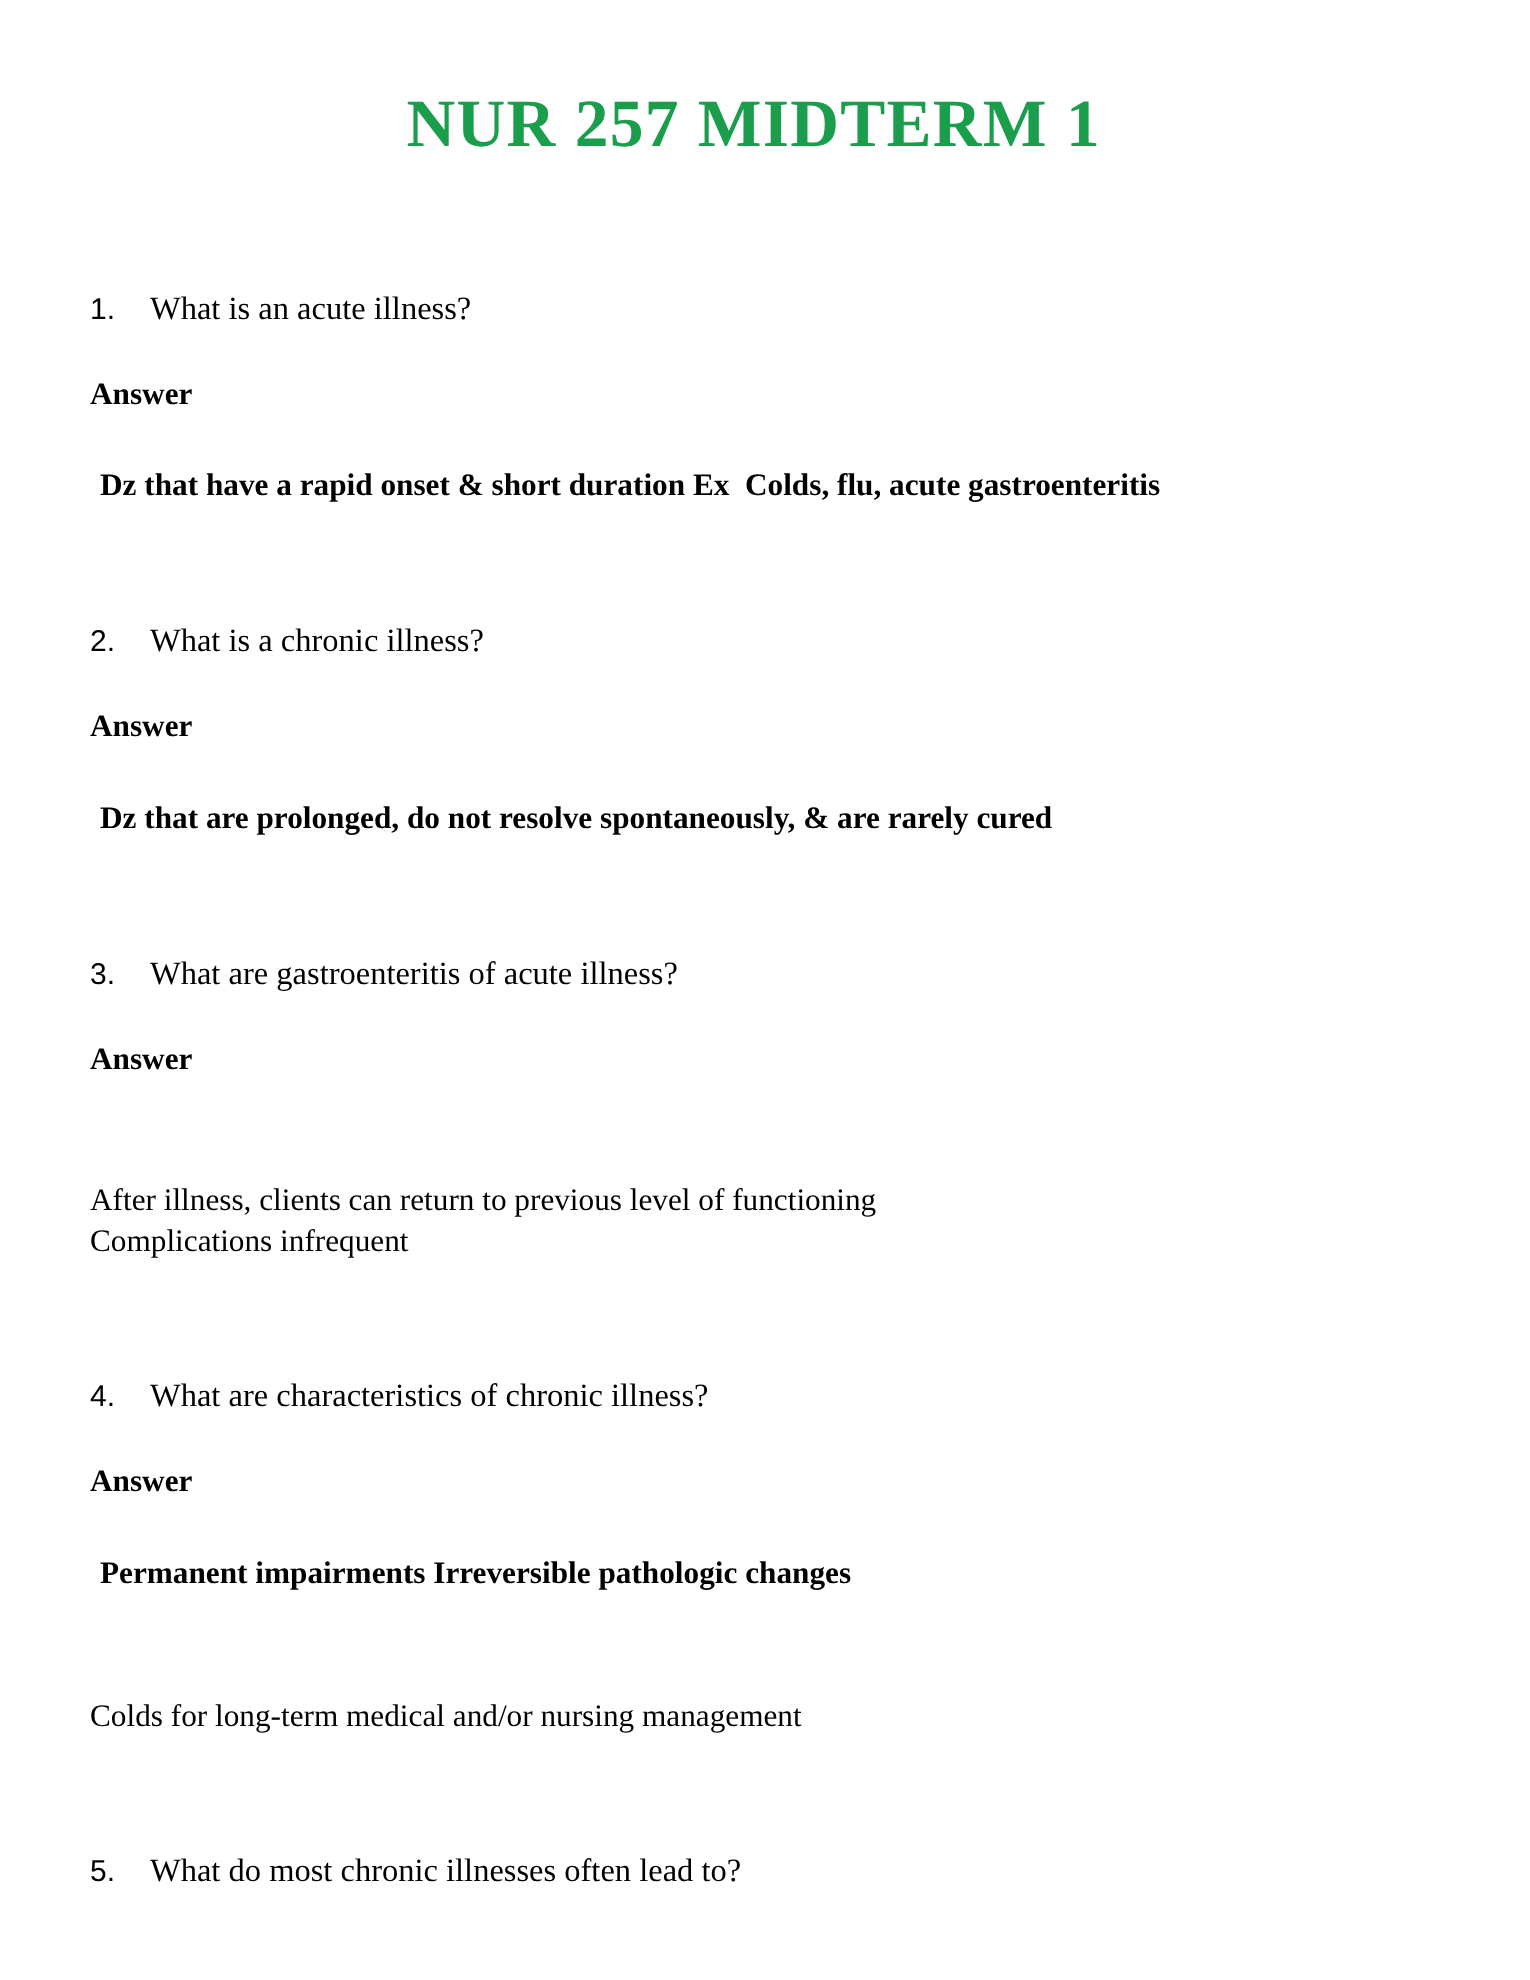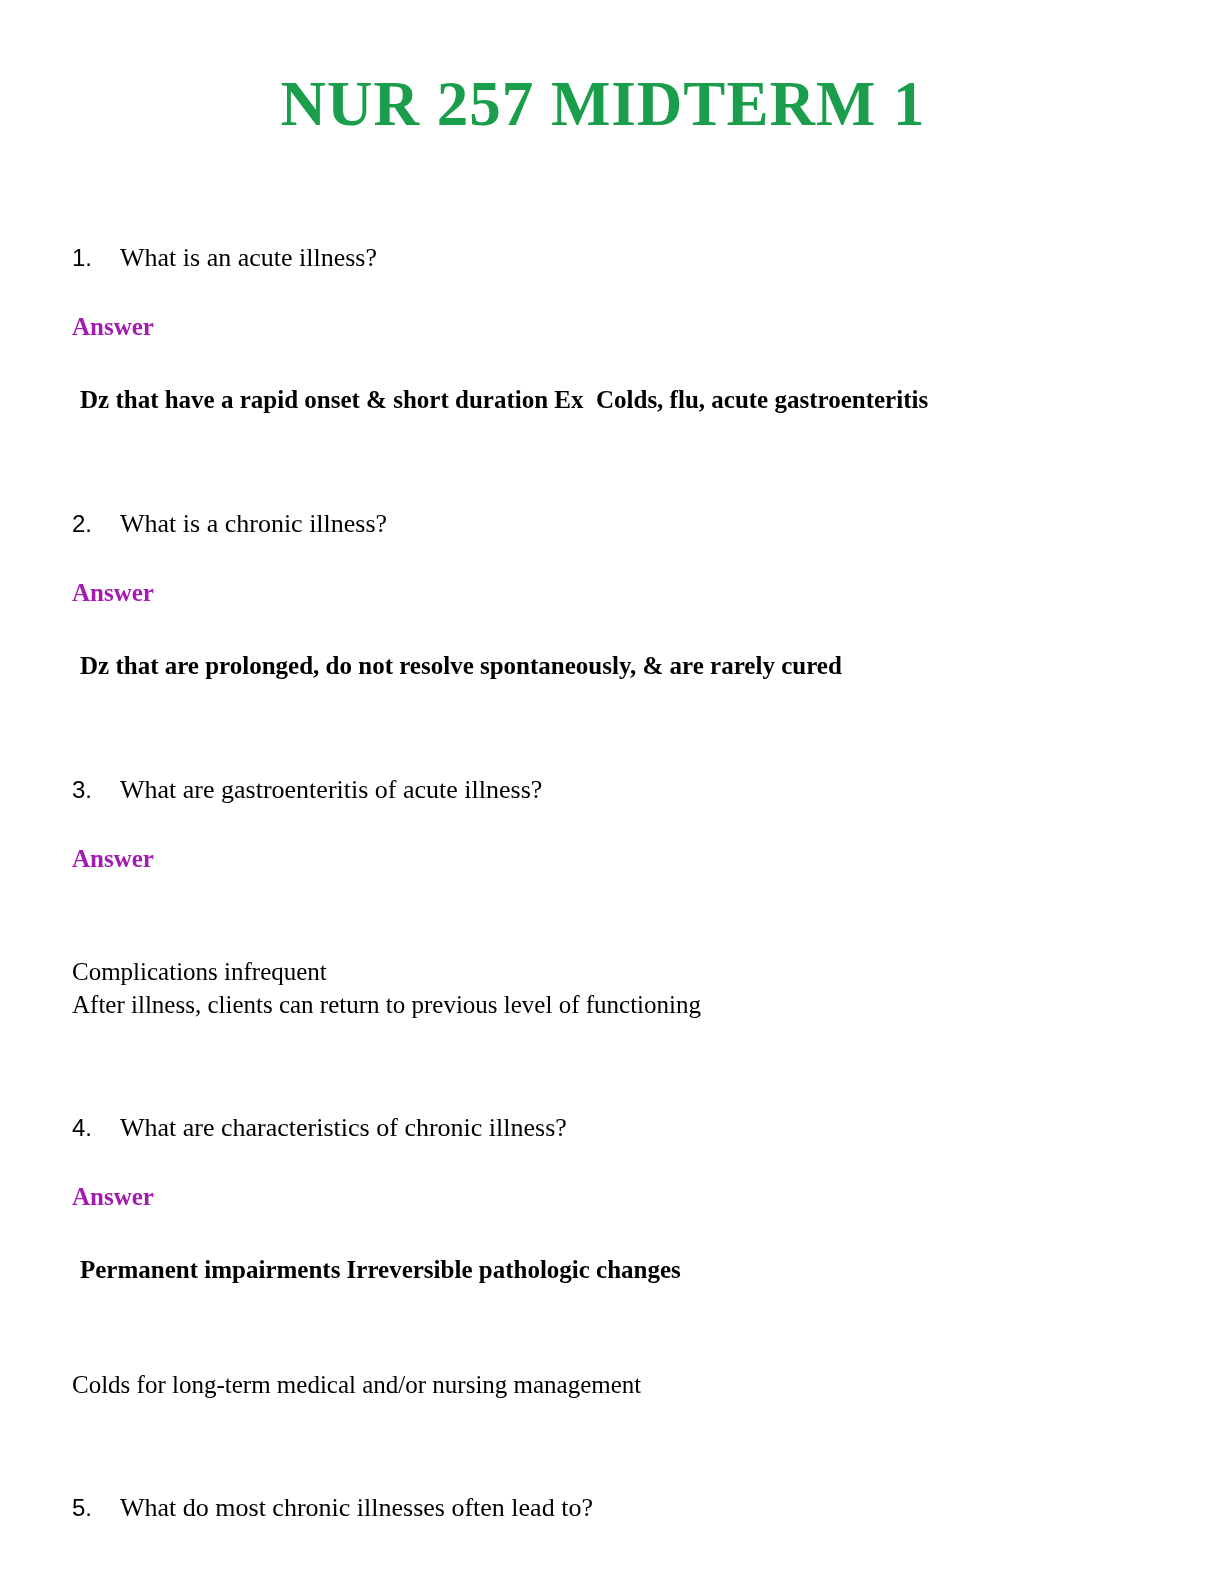--- a/index.html
+++ b/index.html
@@ -17,21 +17,21 @@
     box-sizing: border-box;
     width: 1224px;
     min-height: 1584px;
     padding: 68px 150px 40px 72px;
     overflow: hidden;
   }
   .doc-title {
     text-align: center;
     color: #1a9e4b;
     font-weight: bold;
-    font-size: 63px;
+    font-size: 54px;
     letter-spacing: 1px;
     margin: 0 0 0 60px;
     font-family: "Liberation Serif", serif;
   }
   .qa-block {
     margin-top: 92px;
   }
   .qa-block.first {
     margin-top: 102px;
   }
@@ -45,21 +45,21 @@
     font-size: 24px;
     margin-right: 22px;
     min-width: 26px;
   }
   .q-text {
     font-family: "Liberation Serif", serif;
     font-size: 26px;
     white-space: pre-wrap;
   }
   .answer-label {
-    color: #a21caf;
+    color: #000000;
     font-weight: bold;
     font-size: 25px;
     margin-top: 40px;
   }
   .answer-text {
     font-size: 25px;
     margin-top: 42px;
     padding-left: 8px;
     line-height: 1.35;
     white-space: pre-wrap;
@@ -101,22 +101,22 @@
     <div class="answer-text">Dz that are prolonged, do not resolve spontaneously, &amp; are rarely cured</div>
   </section>
 
   <section class="qa-block">
     <div class="question-line">
       <span class="q-number">3.</span>
       <span class="q-text">What are gastroenteritis of acute illness?</span>
     </div>
     <div class="answer-label">Answer</div>
     <div class="notes">
+      <div class="note-line">After illness, clients can return to previous level of functioning</div>
       <div class="note-line">Complications infrequent</div>
-      <div class="note-line">After illness, clients can return to previous level of functioning</div>
     </div>
   </section>
 
   <section class="qa-block">
     <div class="question-line">
       <span class="q-number">4.</span>
       <span class="q-text">What are characteristics of chronic illness?</span>
     </div>
     <div class="answer-label">Answer</div>
     <div class="answer-text">Permanent impairments Irreversible pathologic changes</div>

